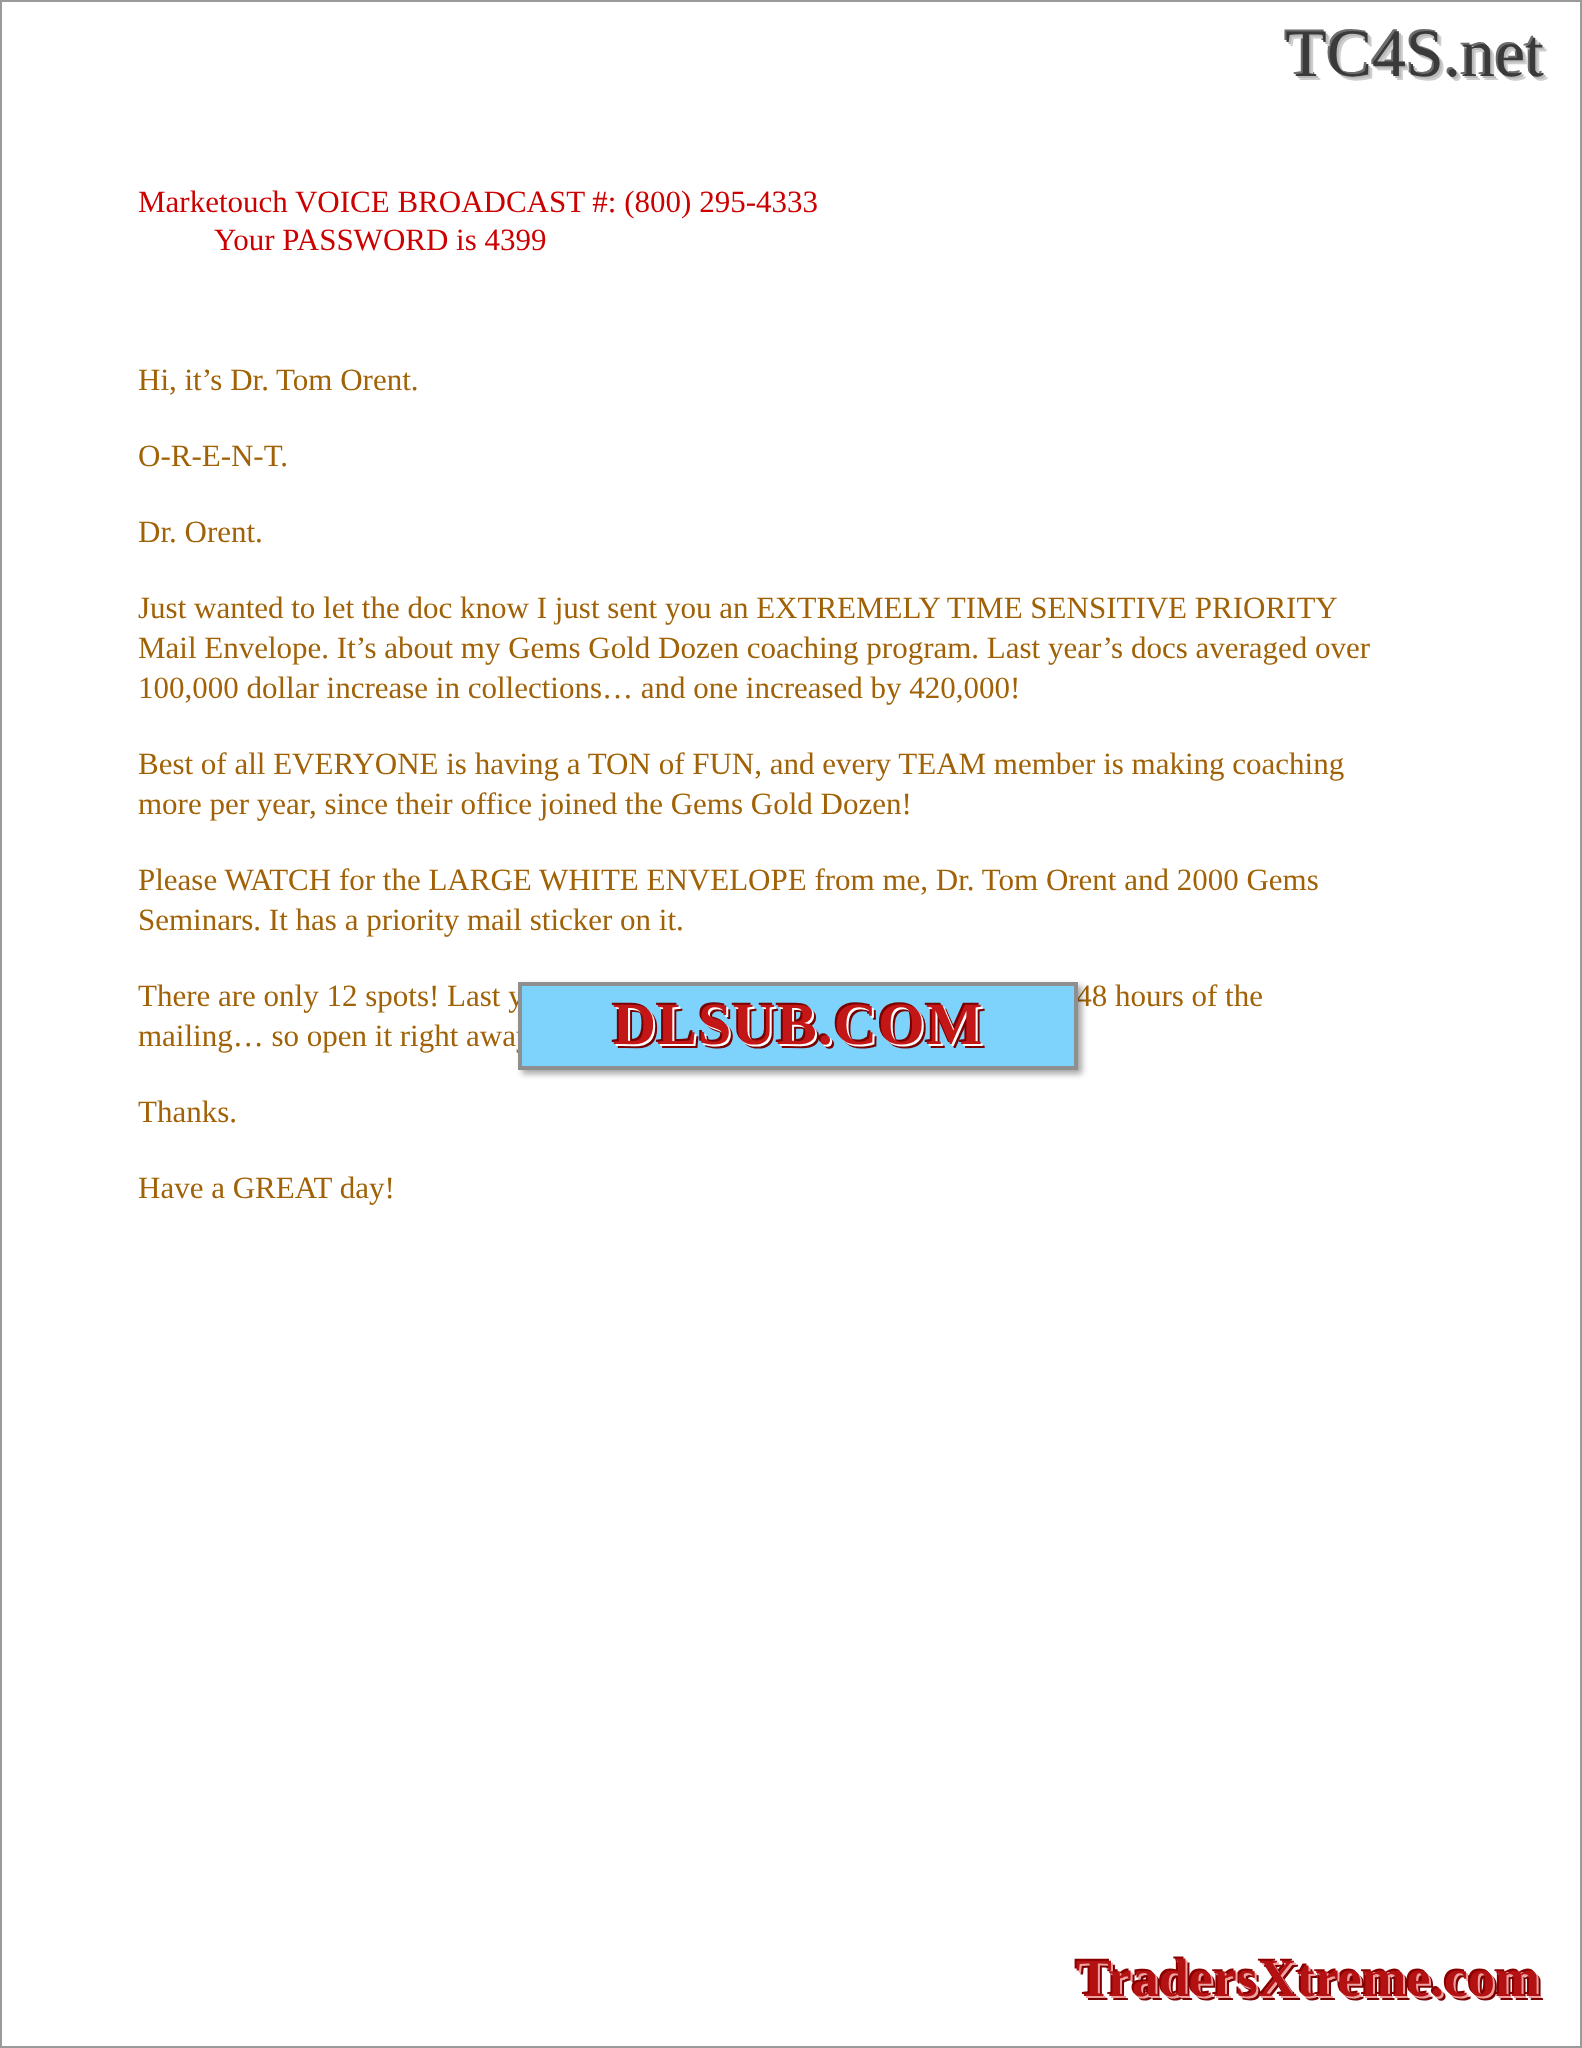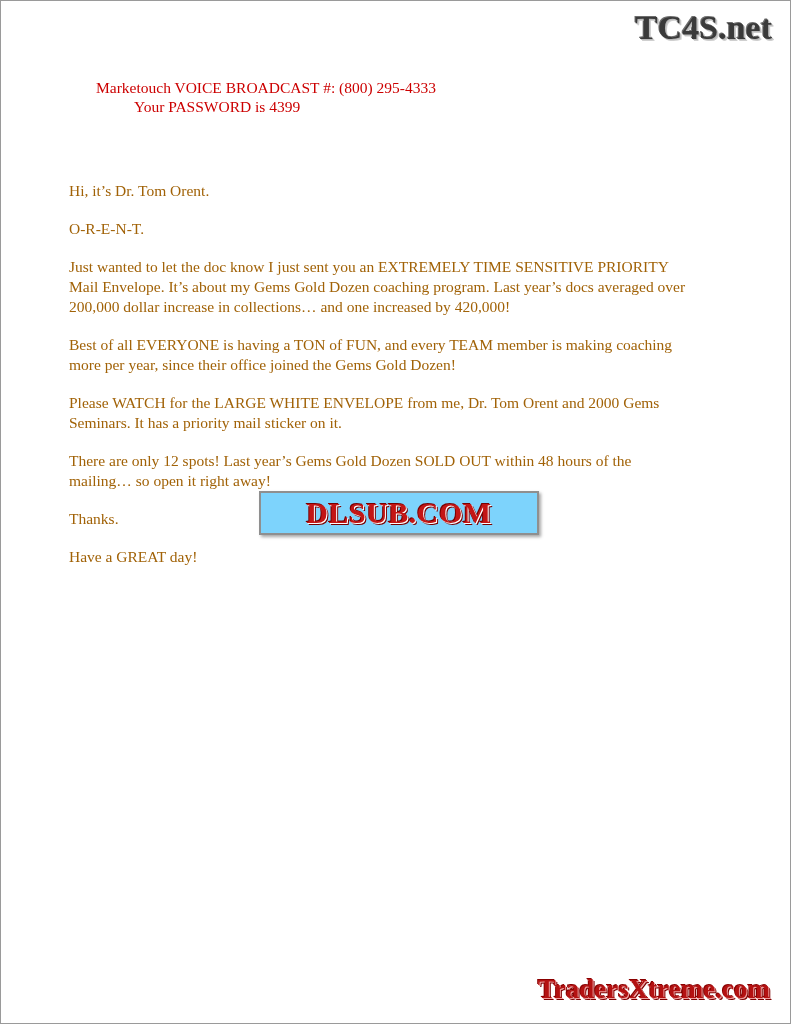--- a/index.html
+++ b/index.html
@@ -25,21 +25,21 @@
     border: 1px solid #9a9a9a;
     background: #ffffff;
   }
 
   
   .brand-top {
     position: absolute;
     top: 8px;
     right: 18px;
     font-family: "Liberation Serif", serif;
-    font-weight: bold;
+    font-weight: normal;
     font-size: 34px;
     letter-spacing: 0px;
     color: #3a3a3a;
     text-shadow:
       1px 1px 0 #b9b9b9,
       2px 2px 0 #cfcfcf,
       -1px -1px 0 #6d6d6d;
   }
 
   
@@ -53,27 +53,26 @@
     color: #b41212;
     text-shadow:
       1px 1px 0 #f0a0a0,
       2px 2px 0 #7d0000,
       -1px -1px 0 #8a0000;
   }
 
   
   .header-block {
     position: absolute;
-    top: 78px;
+    top: 92px;
     left: 68px;
     width: 620px;
     color: #cc0000;
     font-size: 15.5px;
     line-height: 18.5px;
-    margin-left: 27px;
   }
   .header-block .line-1 { margin: 0; }
   .header-block .line-2 { margin: 0; padding-left: 38px; }
   .header-block .line-3 { margin: 0; padding-left: 38px; }
 
   
   .body-text {
     position: absolute;
     top: 180px;
     left: 68px;
@@ -120,21 +119,22 @@
   <div class="brand-top">TC4S.net</div>
 
   <div class="header-block">
     <p class="line-1">Marketouch VOICE BROADCAST #: (800) 295-4333</p>
     <p class="line-3">Your PASSWORD is 4399</p>
   </div>
 
   <div class="body-text">
     <p>Hi, it’s Dr. Tom Orent.</p>
     <p>O-R-E-N-T.</p>
-    <p>Just wanted to let the doc know I just sent you an EXTREMELY TIME SENSITIVE PRIORITY Mail Envelope.  It’s about my Gems Gold Dozen coaching program.  Last year’s docs averaged over 200,000 dollar increase in collections… and one increased by 420,000!</p>
+    <p>Dr. Orent.</p>
+    <p>Just wanted to let the doc know I just sent you an EXTREMELY TIME SENSITIVE PRIORITY Mail Envelope.  It’s about my Gems Gold Dozen coaching program.  Last year’s docs averaged over 100,000 dollar increase in collections… and one increased by 420,000!</p>
     <p>Best of all EVERYONE is having a TON of FUN, and every TEAM member is making coaching more per year, since their office joined the Gems Gold Dozen!</p>
     <p>Please WATCH for the LARGE WHITE ENVELOPE from me, Dr. Tom Orent and 2000 Gems Seminars.  It has a priority mail sticker on it.</p>
     <p>There are only 12 spots! Last year’s Gems Gold Dozen SOLD OUT within 48 hours of the mailing… so open it right away!</p>
     <p>Thanks.</p>
     <p>Have a GREAT day!</p>
   </div>
 
   <div class="watermark-center">
     <span>DLSUB.COM</span>
   </div>

